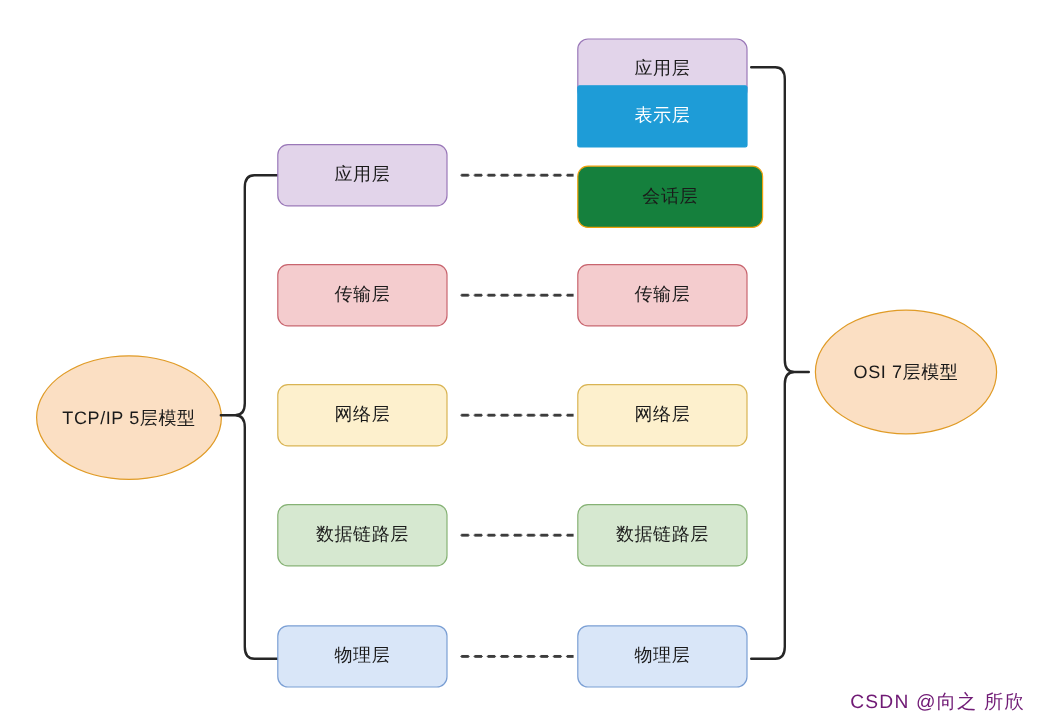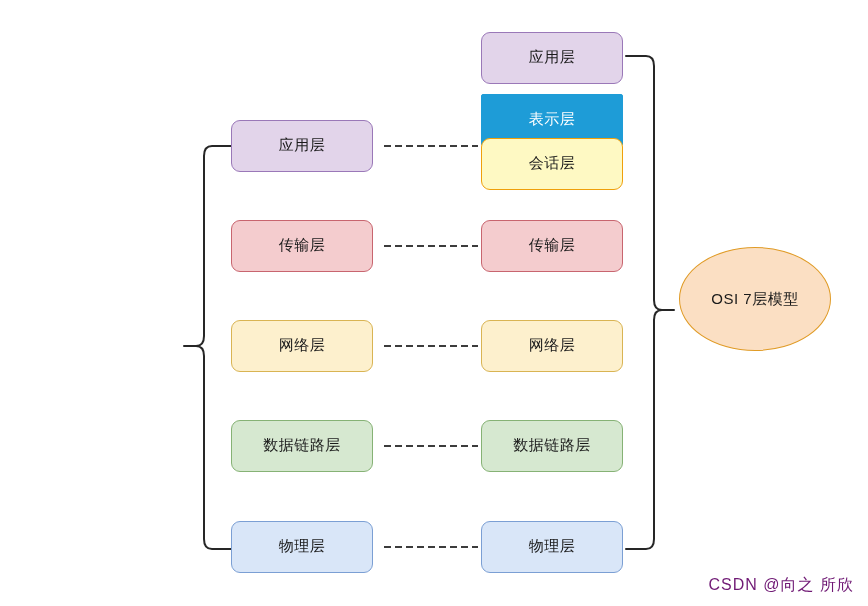--- a/index.html
+++ b/index.html
@@ -71,20 +71,23 @@
     letter-spacing: 1px;
     user-select: none;
     white-space: nowrap;
   }
 </style>
 </head>
 <body>
 
 <div id="canvas">
 
+  <div class="ellipse" style="left:30px; top:296px; width:155px; height:104px;">
+    <span>TCP/IP 5层模型</span>
+  </div>
 
   <svg class="bracket" style="left:182px; top:140px; width:56px; height:415px;" viewBox="0 0 56 415" fill="none" xmlns="http://www.w3.org/2000/svg">
     <path d="M 50 6 L 30 6 Q 22 6 22 16 L 22 196 Q 22 206 14 206 L 2 206 L 14 206 Q 22 206 22 216 L 22 399 Q 22 409 30 409 L 50 409" stroke="#262626" stroke-width="2" stroke-linecap="round" stroke-linejoin="round" fill="none"></path>
   </svg>
 
   <div class="layer-box rounded" style="left:231px; top:120px; width:142px; height:52px; background:#e2d4ea; border-color:#9a78b8;">
     <span>应用层</span>
   </div>
 
   <div class="layer-box rounded" style="left:231px; top:220px; width:142px; height:52px; background:#f4ccce; border-color:#c8656f;">
@@ -106,25 +109,25 @@
   <div class="dotted-link" style="left:382px; top:144px; width:96px;"></div>
   <div class="dotted-link" style="left:382px; top:244px; width:96px;"></div>
   <div class="dotted-link" style="left:382px; top:344px; width:96px;"></div>
   <div class="dotted-link" style="left:382px; top:444px; width:96px;"></div>
   <div class="dotted-link" style="left:382px; top:545px; width:96px;"></div>
 
   <div class="layer-box rounded" style="left:481px; top:32px; width:142px; height:52px; background:#e2d4ea; border-color:#9a78b8; color:#1a1a1a;">
     <span>应用层</span>
   </div>
 
-  <div class="layer-box stack-mid" style="left:481px; top:94px; width:142px; height:52px; background:#1e9cd7; border-color:#1e9cd7; color:#ffffff;">
+  <div class="layer-box stack-mid" style="left:481px; top:71px; width:142px; height:52px; background:#1e9cd7; border-color:#1e9cd7; color:#ffffff;">
     <span>表示层</span>
   </div>
 
-  <div class="layer-box rounded" style="left:481px; top:138px; width:142px; height:52px; background:#fef9c3; border-color:#efa00b; color:#1a1a1a;">
+  <div class="layer-box rounded" style="left:481px; top:138px; width:155px; height:52px; background:#15803d; border-color:#efa00b; color:#1a1a1a;">
     <span>会话层</span>
   </div>
 
   <div class="layer-box rounded" style="left:481px; top:220px; width:142px; height:52px; background:#f4ccce; border-color:#c8656f; color:#1a1a1a;">
     <span>传输层</span>
   </div>
 
   <div class="layer-box rounded" style="left:481px; top:320px; width:142px; height:52px; background:#fdf0cd; border-color:#d9b453; color:#1a1a1a;">
     <span>网络层</span>
   </div>
@@ -134,19 +137,19 @@
   </div>
 
   <div class="layer-box rounded" style="left:481px; top:521px; width:142px; height:52px; background:#d9e6f8; border-color:#7b9fd4; color:#1a1a1a;">
     <span>物理层</span>
   </div>
 
   <svg class="bracket" style="left:620px; top:50px; width:60px; height:505px;" viewBox="0 0 60 505" fill="none" xmlns="http://www.w3.org/2000/svg">
     <path d="M 6 6 L 26 6 Q 34 6 34 16 L 34 250 Q 34 260 42 260 L 54 260 L 42 260 Q 34 260 34 270 L 34 489 Q 34 499 26 499 L 6 499" stroke="#262626" stroke-width="2" stroke-linecap="round" stroke-linejoin="round" fill="none"></path>
   </svg>
 
-  <div class="ellipse" style="left:679px; top:247px; width:152px; height:104px;">
+  <div class="ellipse" style="left:679px; top:258px; width:152px; height:104px;">
     <span>OSI 7层模型</span>
   </div>
 
   <div class="watermark" style="right:14px; bottom:10px;">CSDN @向之 所欣</div>
 
 </div>
 
 </body></html>

